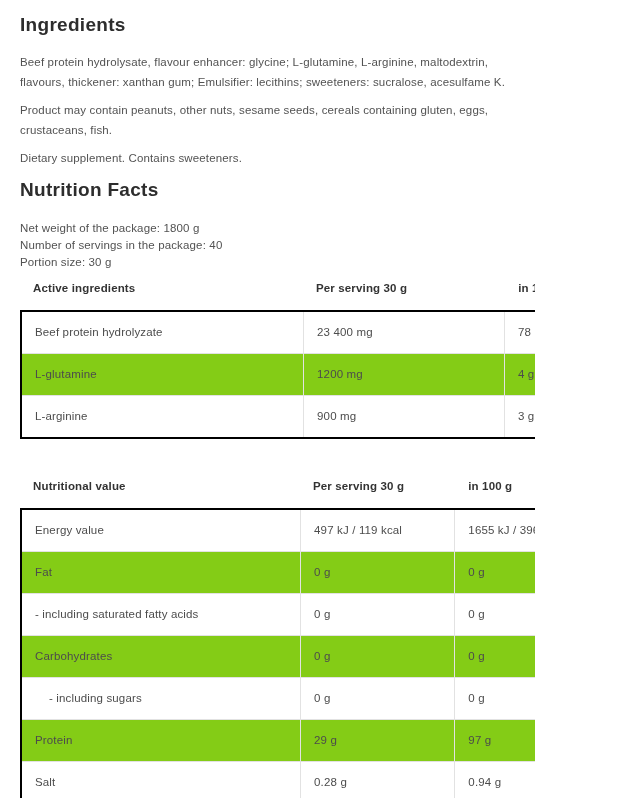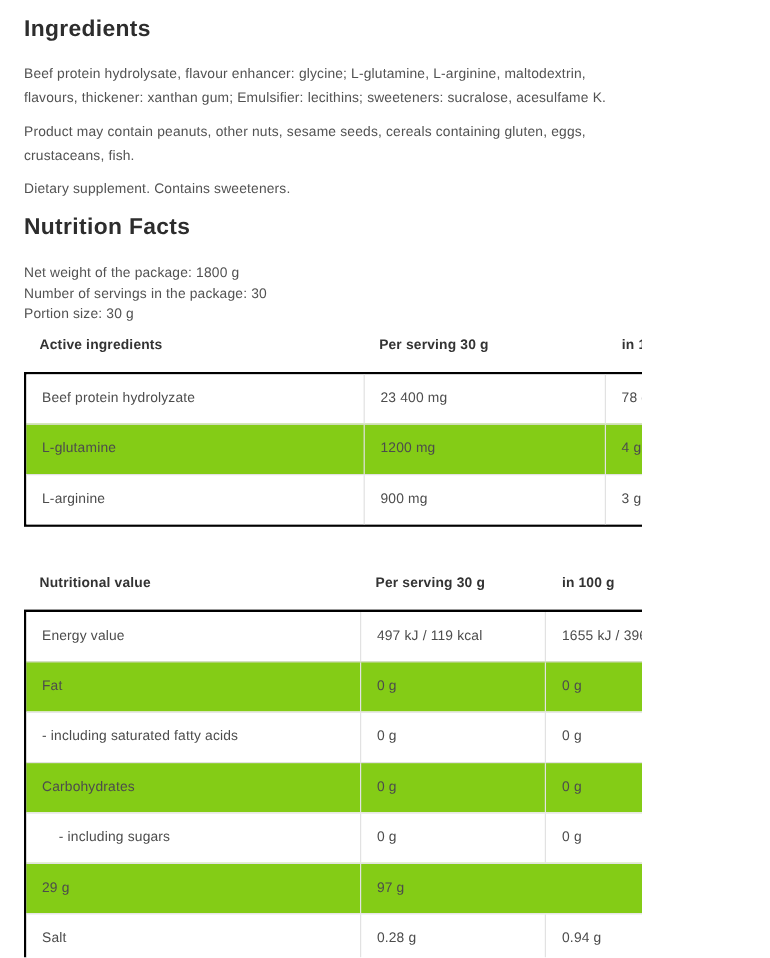--- a/index.html
+++ b/index.html
@@ -57,21 +57,21 @@
     <p class="note">Beef protein hydrolysate, flavour enhancer: glycine; L-glutamine, L-arginine, maltodextrin, flavours, thickener: xanthan gum; Emulsifier: lecithins; sweeteners: sucralose, acesulfame K.</p>
     <p class="note">Product may contain peanuts, other nuts, sesame seeds, cereals containing gluten, eggs, crustaceans, fish.</p>
     <p class="note">Dietary supplement. Contains sweeteners.</p>
   </section>
 
   <section>
     <h1 class="section-title second">Nutrition Facts</h1>
 
     <div class="info-lines">
       <div class="info-line">Net weight of the package: 1800 g</div>
-      <div class="info-line">Number of servings in the package: 30</div>
+      <div class="info-line">Number of servings in the package: 40</div>
       <div class="info-line">Portion size: 30 g</div>
     </div>
 
     <div class="tbl">
       <div class="tbl-header cols-a">
         <div>Active ingredients</div>
         <div>Per serving 30 g</div>
         <div>in 100 g</div>
       </div>
       <div class="tbl-body">
@@ -128,20 +128,21 @@
             <div>0 g</div>
           </div>
 
           <div class="tbl-row cols-b indent">
             <div class="cell-label">- including sugars</div>
             <div>0 g</div>
             <div>0 g</div>
           </div>
 
           <div class="tbl-row cols-b alt">
+            <div class="cell-label">Protein</div>
             <div>29 g</div>
             <div>97 g</div>
           </div>
 
           <div class="tbl-row cols-b">
             <div class="cell-label">Salt</div>
             <div>0.28 g</div>
             <div>0.94 g</div>
           </div>
         </div>

